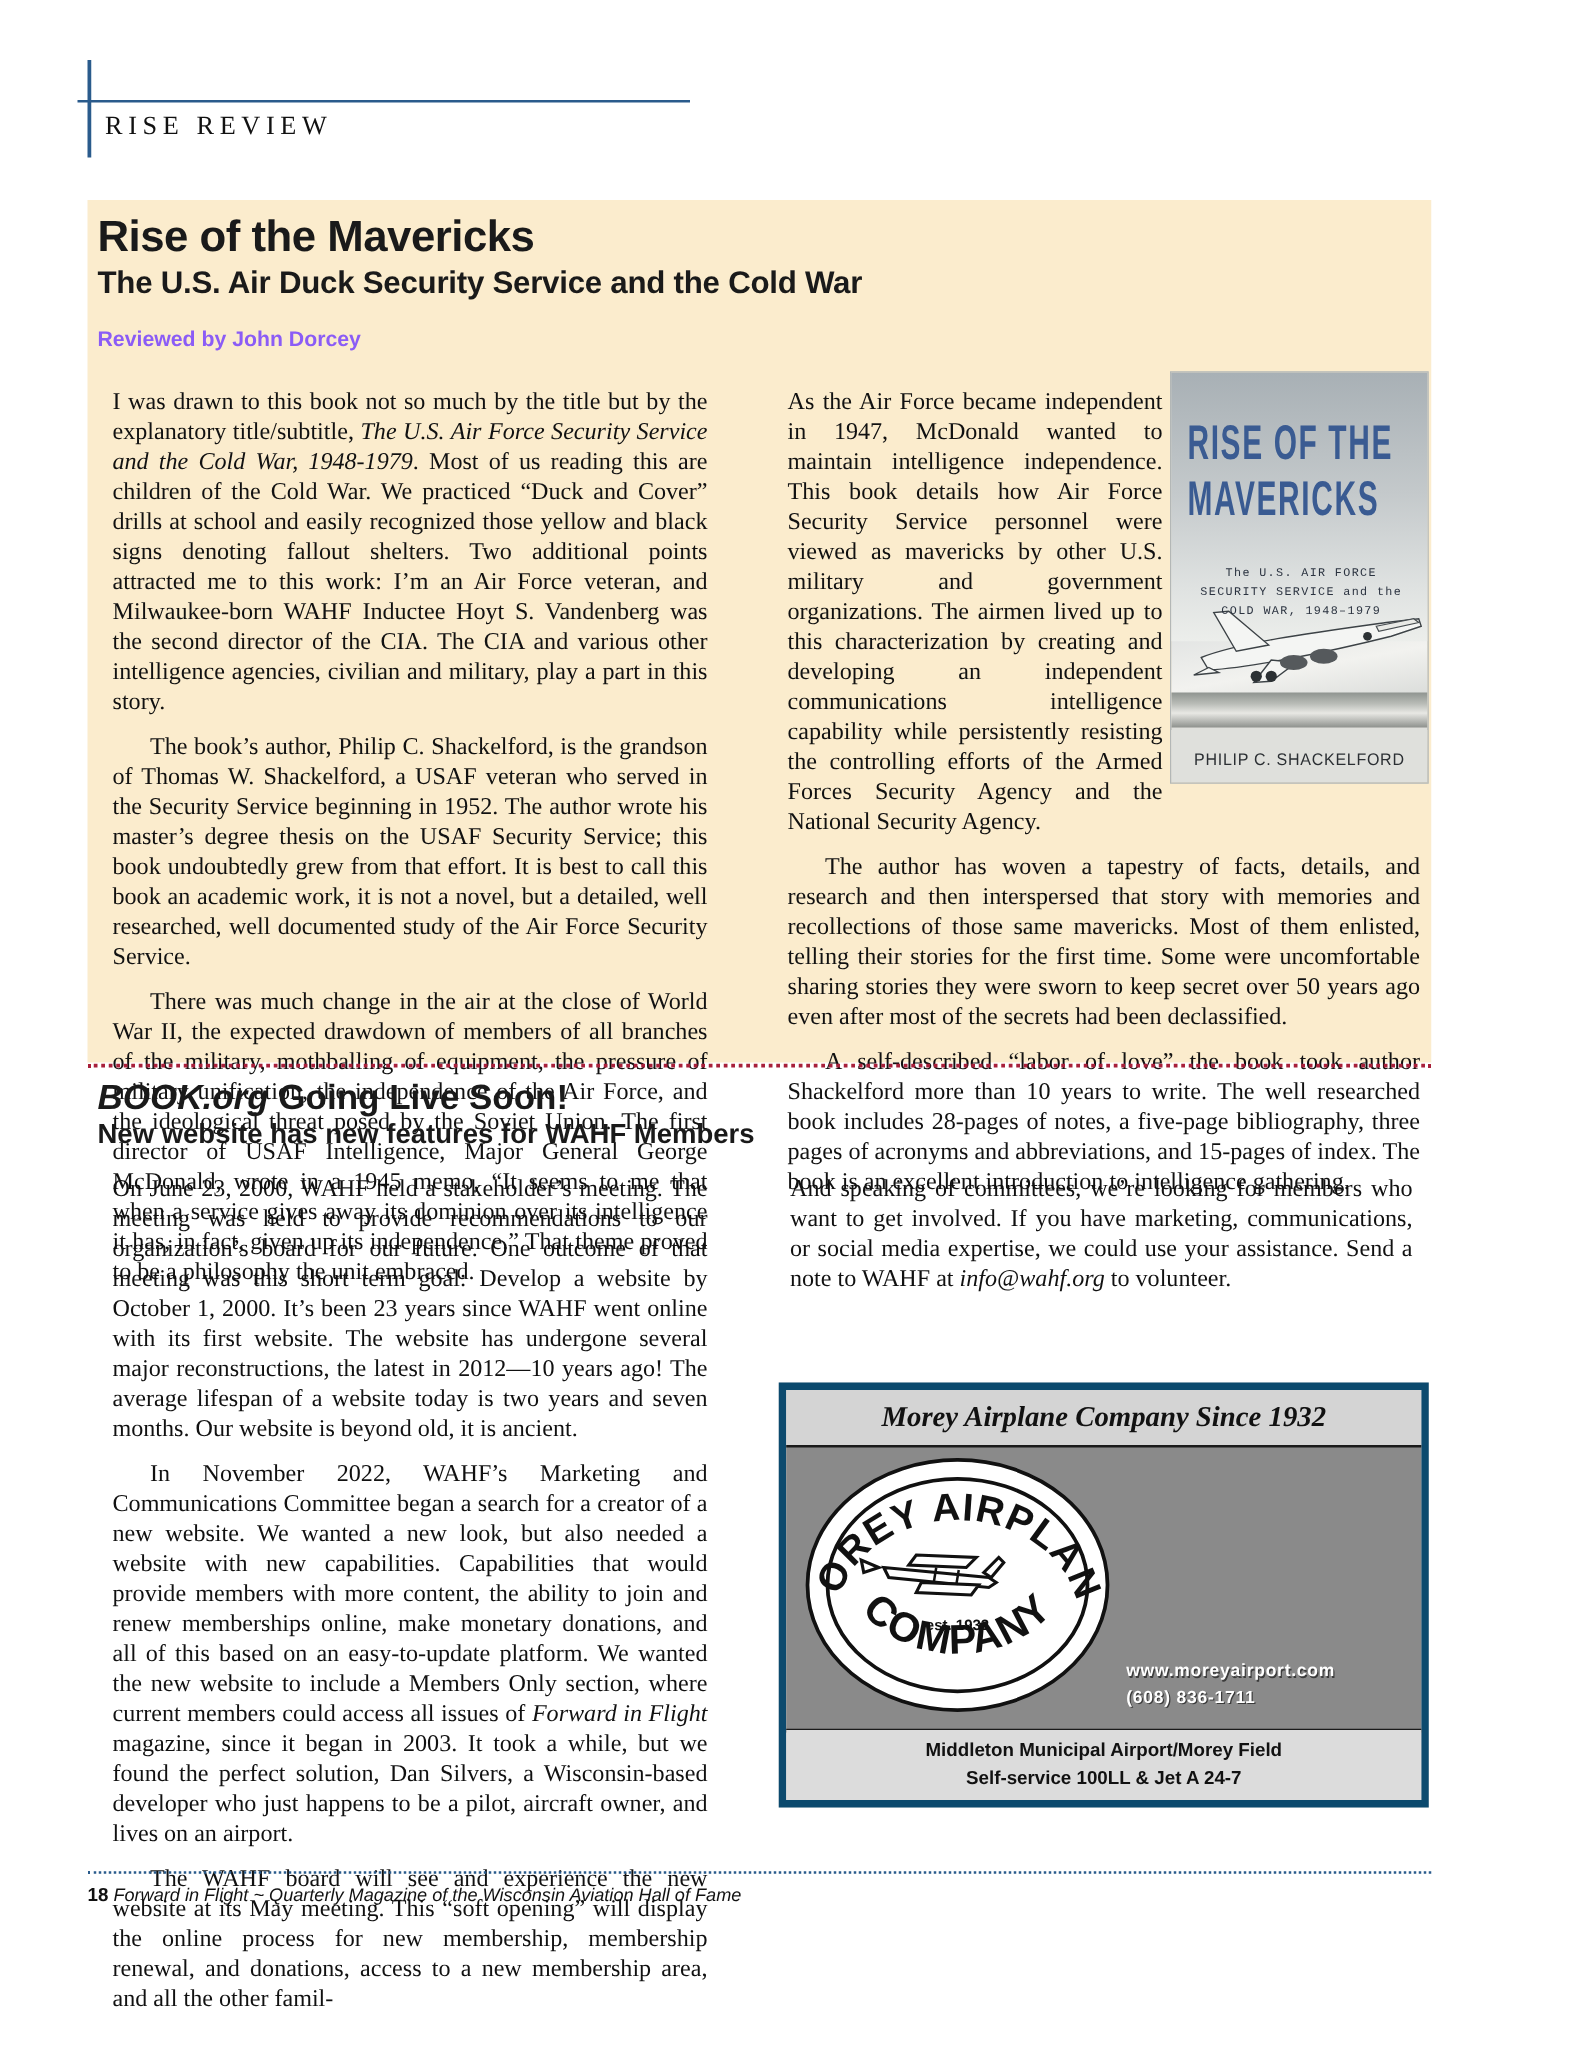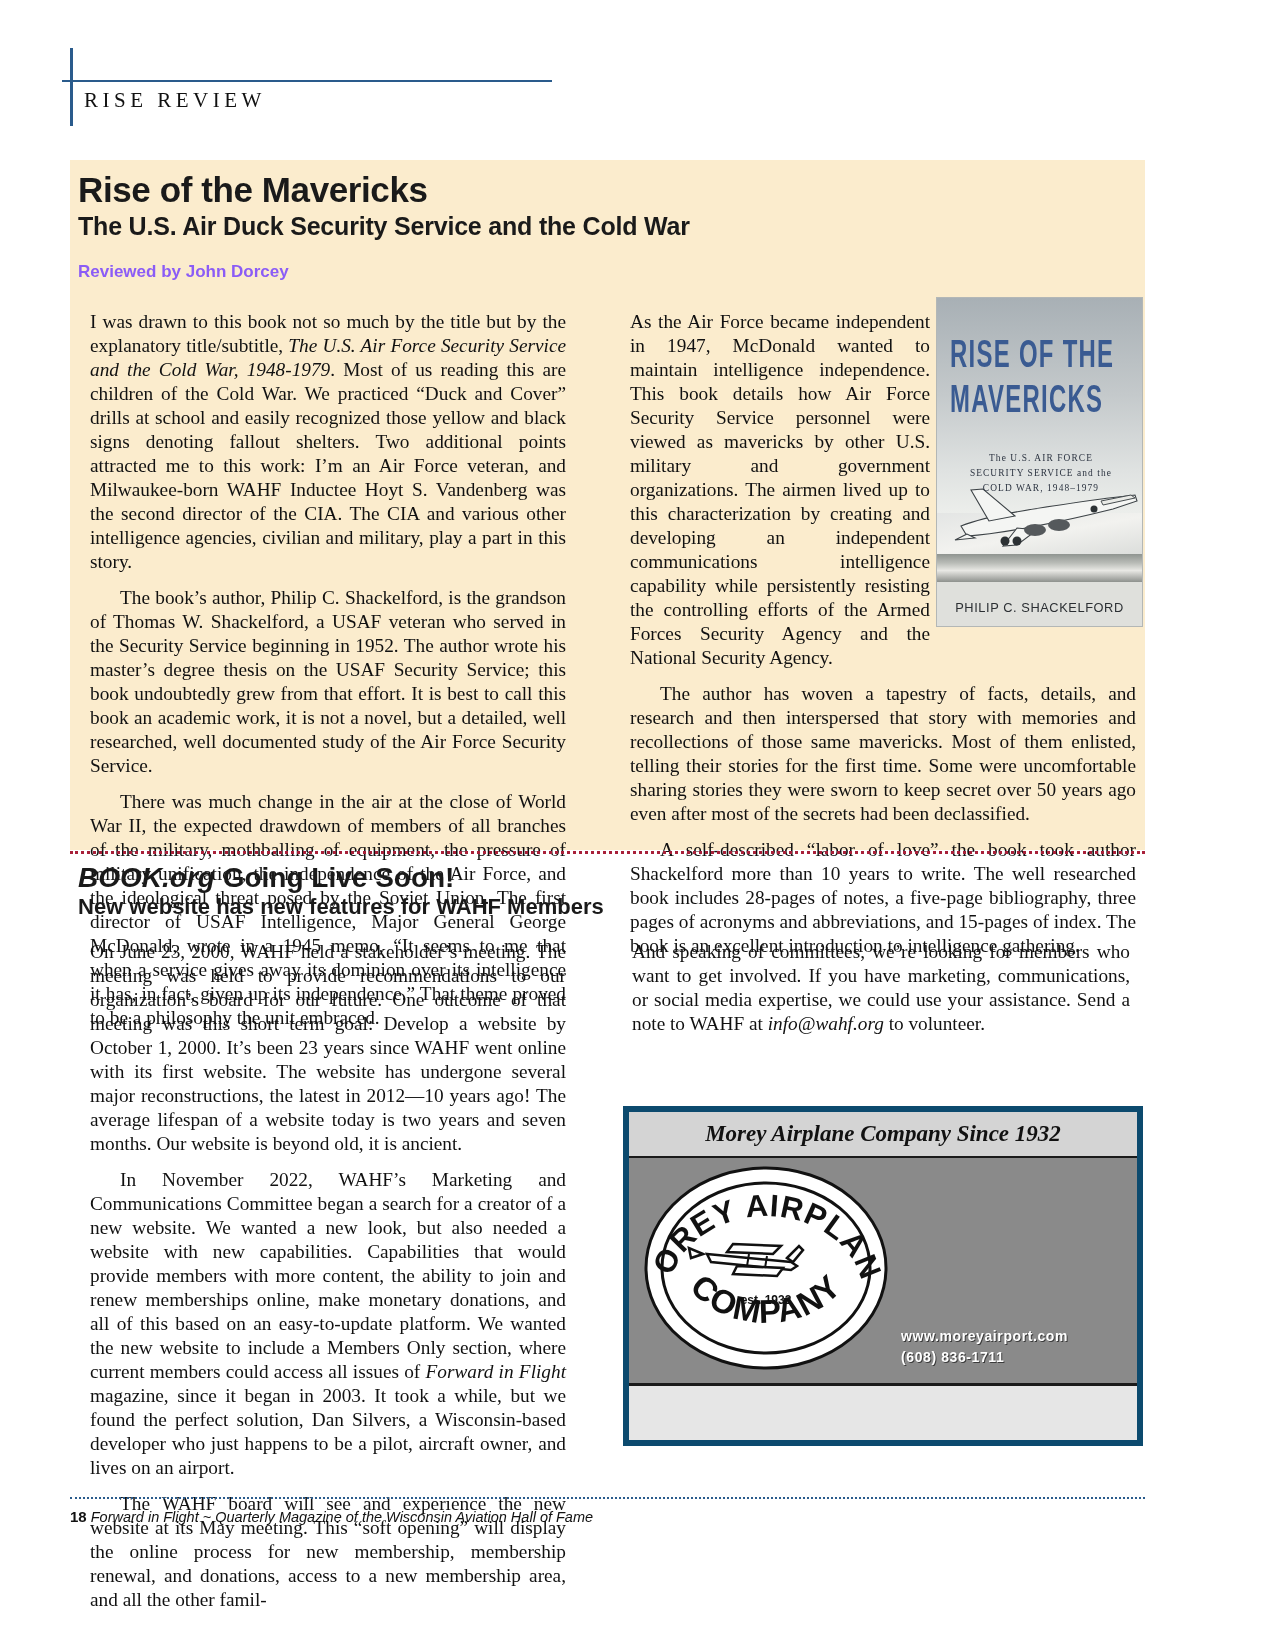--- a/index.html
+++ b/index.html
@@ -155,21 +155,21 @@
     color: #3a5b92;
     transform: scaleY(1.5) scaleX(0.92);
     transform-origin: left top;
   }
   #book-cover .cov-sub {
     position: absolute;
     left: 18px;
     top: 153px;
     width: 172px;
     text-align: center;
-    font-family: Liberation Serif, serif;
+    font-family: Liberation Mono, monospace;
     font-size: 9.4px;
     line-height: 15px;
     letter-spacing: 1.1px;
     color: #2b3340;
   }
   #book-cover .cov-author {
     position: absolute;
     left: 0;
     right: 0;
     bottom: 11px;
@@ -413,19 +413,23 @@
         <line x1="108" y1="92" x2="106" y2="104"></line>
         <line x1="126" y1="94" x2="124" y2="106"></line>
       </g>
       <text x="125" y="142" text-anchor="middle" font-family="Liberation Sans, sans-serif" font-weight="bold" font-size="12" fill="#111">est. 1932</text>
     </svg>
     <div class="contact">
       <div>www.moreyairport.com</div>
       <div>(608) 836-1711</div>
     </div>
   </div>
+  <div class="ad-foot">
+    <div>Middleton Municipal Airport/Morey Field</div>
+    <div>Self-service 100LL &amp; Jet A 24-7</div>
+  </div>
 </div>
 
 <div id="footer-rule"></div>
 <div id="footer">
   <span class="pg">18</span>
   <span class="ital">Forward in Flight ~ Quarterly Magazine of the Wisconsin Aviation Hall of Fame</span>
 </div>
 
 </body></html>

